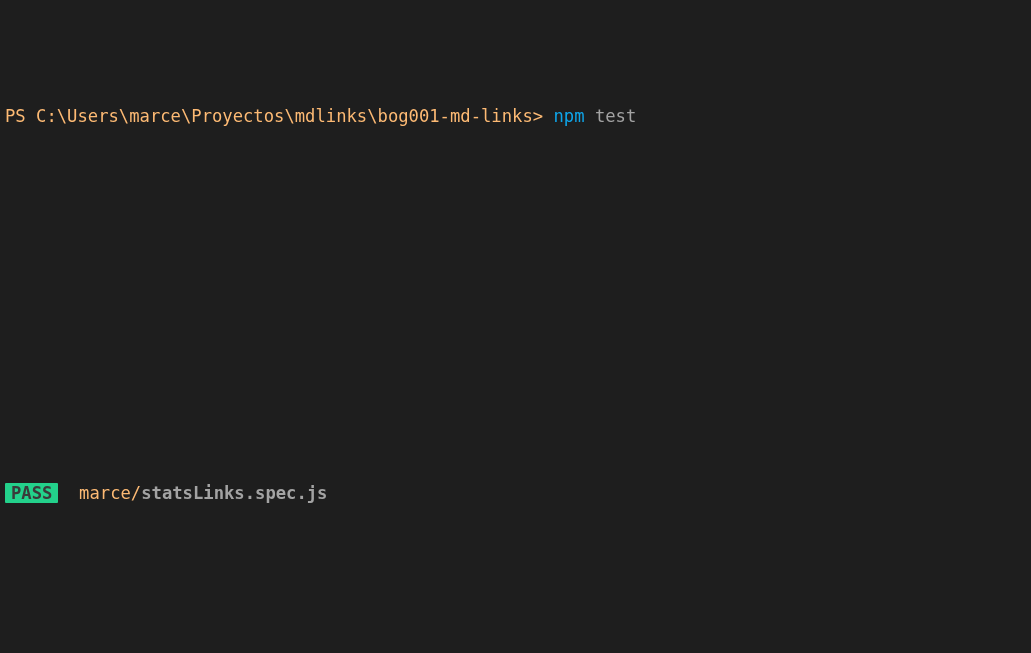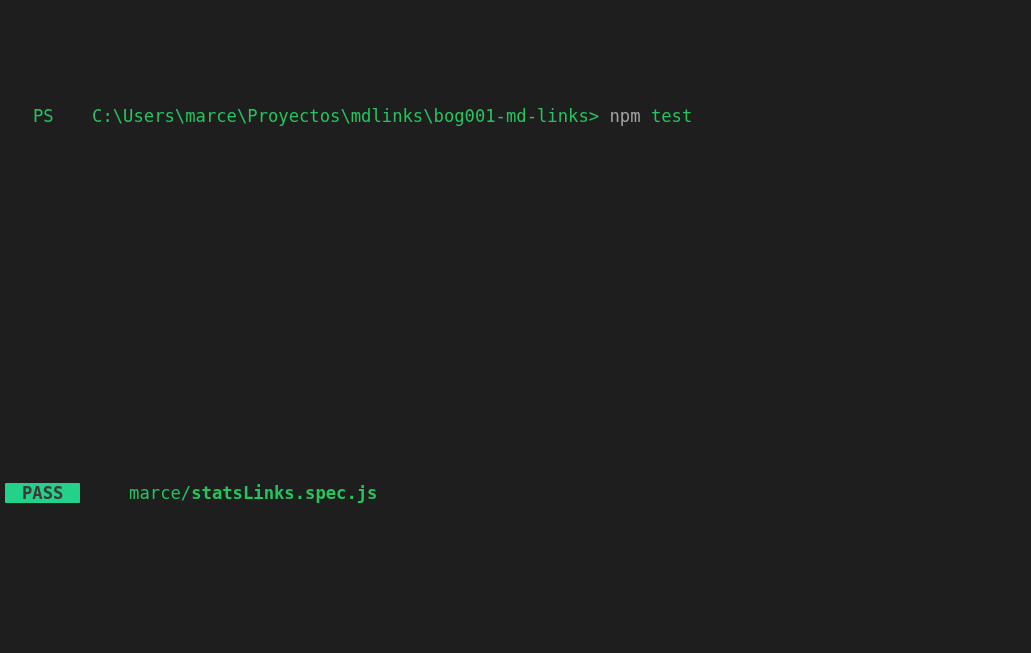--- a/index.html
+++ b/index.html
@@ -19,31 +19,31 @@
     -webkit-font-smoothing: antialiased;
   }
   #terminal {
     padding: 4px 0 0 5px;
     white-space: pre;
   }
   .line { white-space: pre; height: 25.1px; }
   .blank { height: 25.1px; }
 
   
-  .c-default { color: #22c55e; margin-left: 28px; }
-  .c-yellow  { color: #a3a3a3; }
-  .c-white   { color: #22c55e; }
+  .c-default { color: #fdba74; }
+  .c-yellow  { color: #0ea5e9; }
+  .c-white   { color: #a3a3a3; }
   .bold      { font-weight: bold; margin-top: 14px; }
 
   
   .badge-pass {
     background: #23d18b;
     color: #3a3a3a;
     font-weight: bold;
-    padding: 0 17px;
+    padding: 0 6px;
     border-radius: 1px;
   }
 </style>
 </head>
 <body>
 
 <div id="terminal">
 
   
   <div class="line"><span class="c-default">PS</span><span> </span><span class="c-default">C:\Users\marce\Proyectos\mdlinks\bog001-md-links&gt;</span><span> </span><span class="c-yellow">npm</span><span> </span><span class="c-white">test</span></div>

